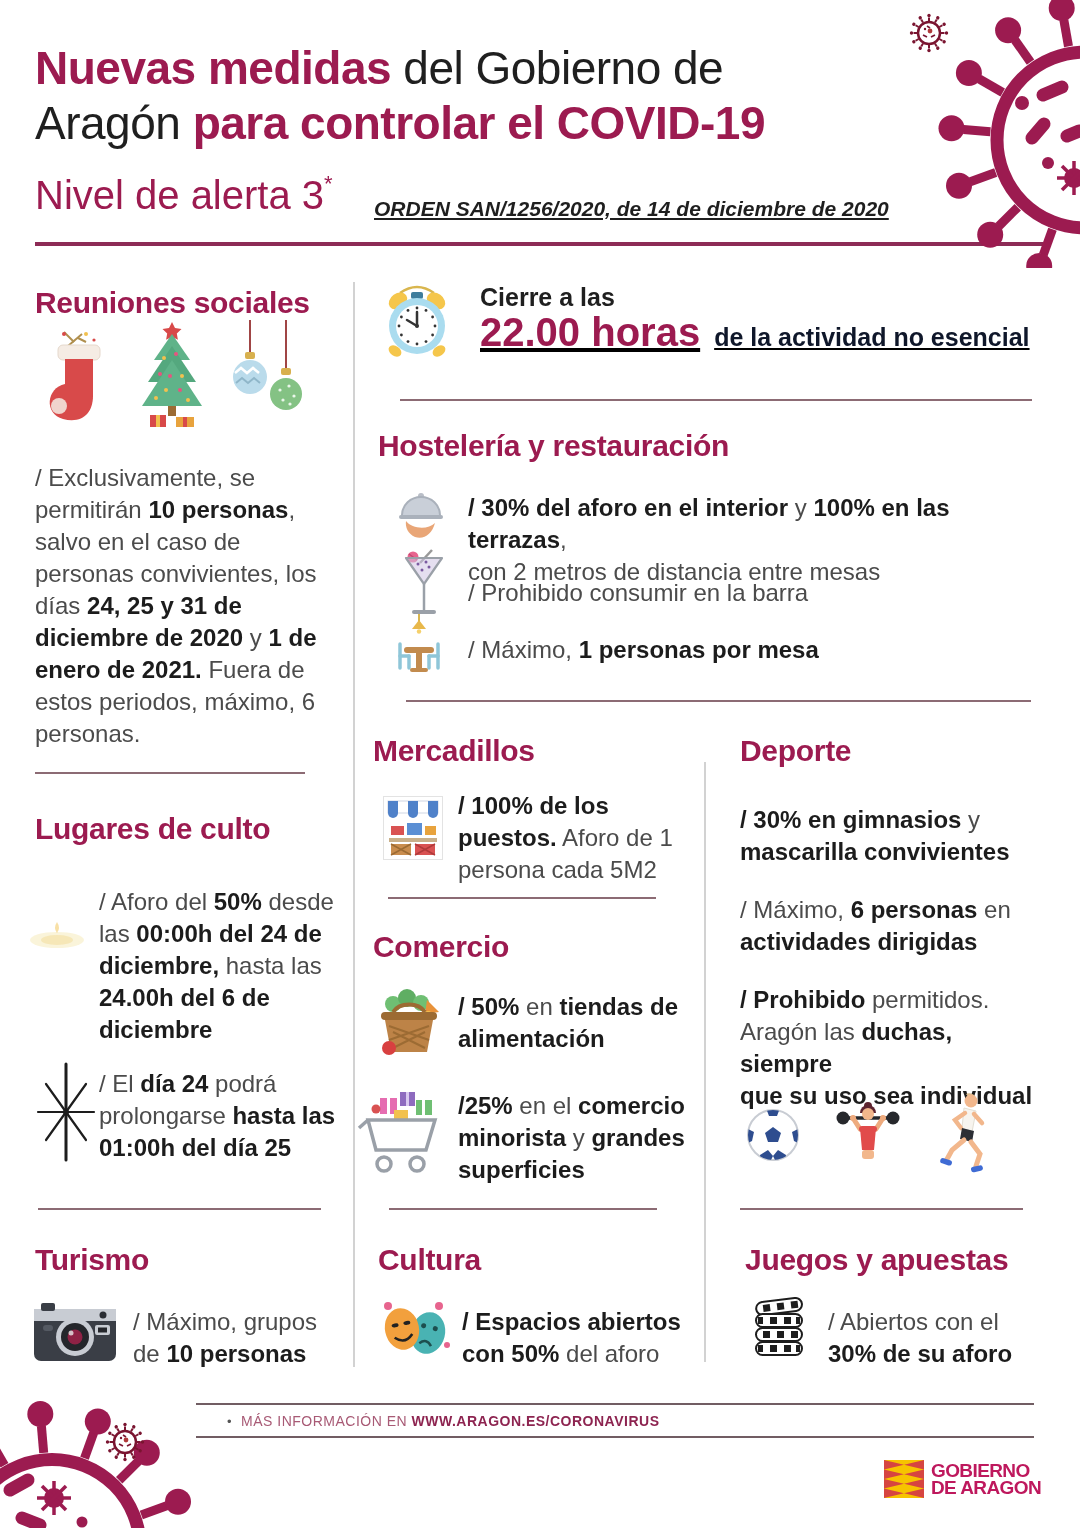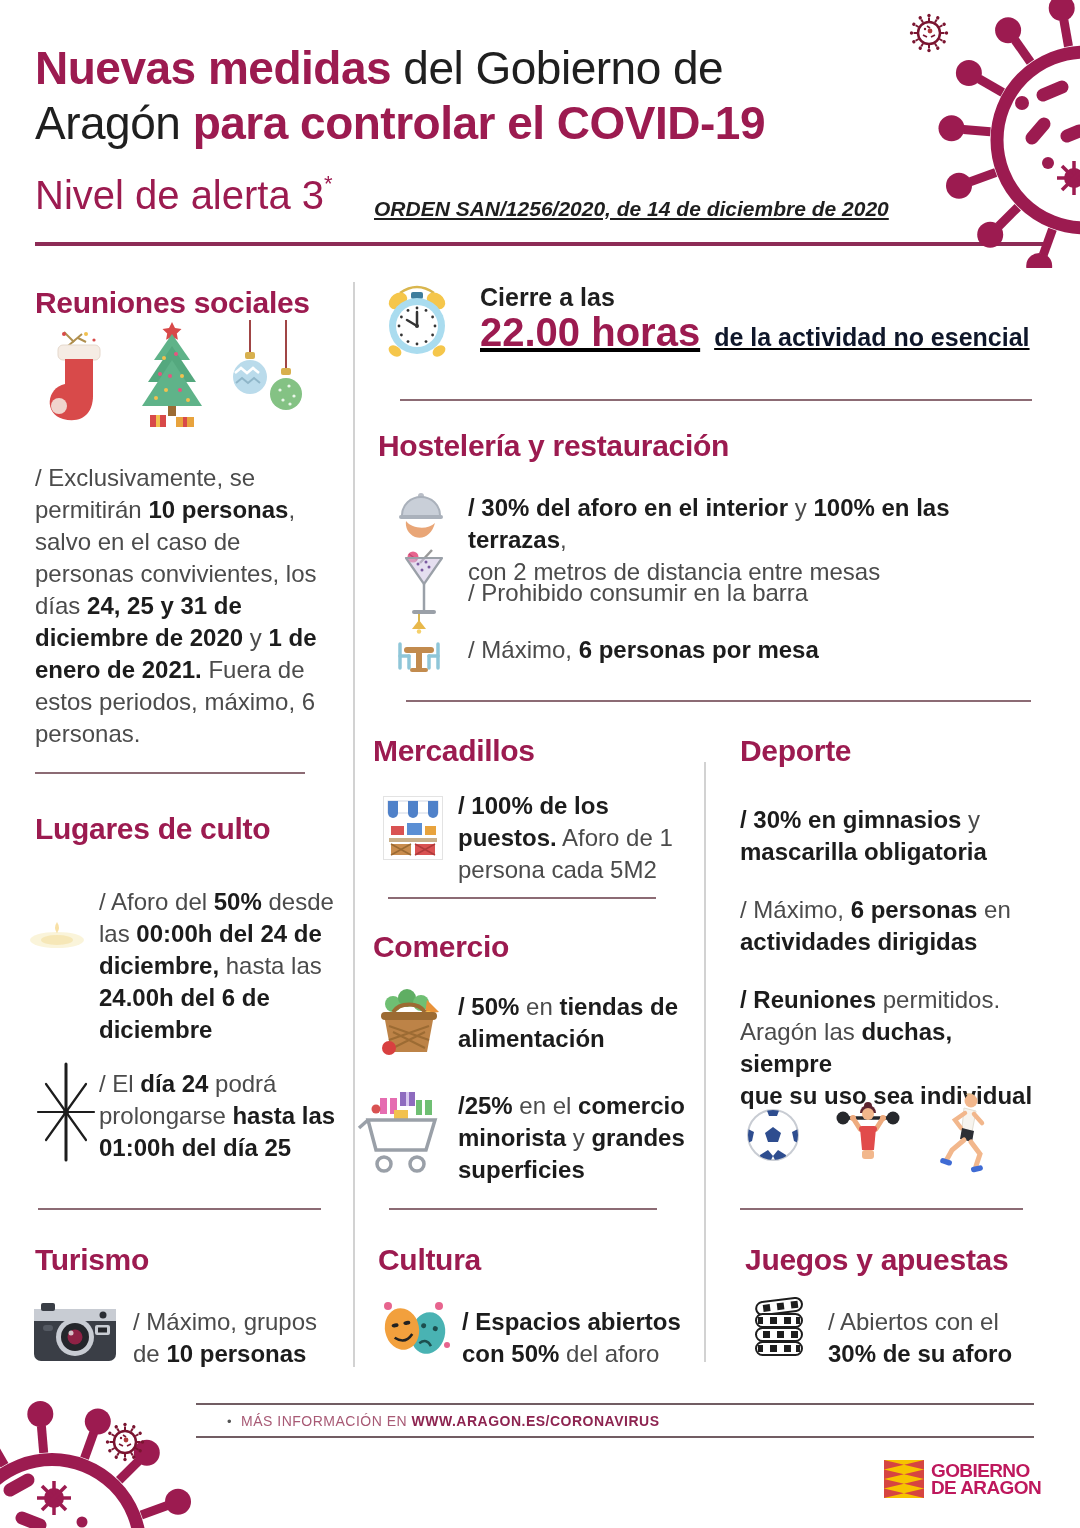--- a/index.html
+++ b/index.html
@@ -312,21 +312,21 @@
       <path d="M48 30 V54"></path>
         <path d="M48 42 H39"></path>
         <path d="M39 42 V54"></path>
     </g>
     <g fill="#c28b4e">
       <rect x="14" y="33" width="30" height="6" rx="3"></rect>
       <rect x="26" y="38" width="6" height="16"></rect>
       <rect x="20" y="54" width="18" height="4" rx="2"></rect>
     </g>
   </svg>
-  <div class="abs p" style="left:468px;top:634px;width:560px"><span>/ Máximo, </span><span class="b">6 personas por mesa</span></div>
+  <div class="abs p" style="left:468px;top:634px;width:560px"><span>/ Máximo, </span><span class="b">1 personas por mesa</span></div>
 
   <div class="abs thin" style="left:406px;top:700px;width:625px"></div>
 
   <div class="abs h" style="left:373px;top:734px">Mercadillos</div>
   <svg class="abs" style="left:383px;top:796px" width="60" height="64" viewBox="0 0 60 64">
     <rect x="0.5" y="0.5" width="59" height="63" fill="#fff" stroke="#e3e3e3"></rect>
     <rect x="5" y="5" width="50" height="12" fill="#fff" stroke="#cfd6e4"></rect>
     <rect x="5" y="5" width="10" height="12" fill="#4f81c9"></rect>
       <rect x="25" y="5" width="10" height="12" fill="#4f81c9"></rect>
       <rect x="45" y="5" width="10" height="12" fill="#4f81c9"></rect>
@@ -373,23 +373,23 @@
     <g stroke="#9aa0a8" stroke-width="3.5" fill="none">
       <path d="M3 40 L12 32"></path>
       <path d="M12 32 L79 32 L70 62 L20 62 Z"></path>
       <circle cx="28" cy="76" r="7"></circle>
         <circle cx="61" cy="76" r="7"></circle>
     </g>
   </svg>
   <div class="abs p" style="left:458px;top:1090px;width:250px"><span class="b">/25%</span><span> en el </span><span class="b">comercio</span><br><span class="b">minorista</span><span> y </span><span class="b">grandes</span><br><span class="b">superficies</span></div>
 
   <div class="abs h" style="left:740px;top:734px">Deporte</div>
-  <div class="abs p" style="left:740px;top:804px;width:310px"><span class="b">/ 30% en gimnasios</span><span> y</span><br><span class="b">mascarilla obligatoria</span></div>
+  <div class="abs p" style="left:740px;top:804px;width:310px"><span class="b">/ 30% en gimnasios</span><span> y</span><br><span class="b">mascarilla convivientes</span></div>
   <div class="abs p" style="left:740px;top:894px;width:310px"><span>/ Máximo, </span><span class="b">6 personas</span><span> en</span><br><span class="b">actividades dirigidas</span></div>
-  <div class="abs p" style="left:740px;top:984px;width:310px"><span class="b">/ Reuniones</span><span> permitidos.</span><br><span>Aragón las </span><span class="b">duchas, siempre</span><br><span class="b">que su uso sea individual</span></div>
+  <div class="abs p" style="left:740px;top:984px;width:310px"><span class="b">/ Prohibido</span><span> permitidos.</span><br><span>Aragón las </span><span class="b">duchas, siempre</span><br><span class="b">que su uso sea individual</span></div>
 
   <svg class="abs" style="left:746px;top:1108px" width="54" height="54" viewBox="0 0 54 54">
     <clipPath id="ballclip">
         <circle cx="27" cy="27" r="25"></circle>
       </clipPath>
     <circle cx="27" cy="27" r="25" fill="#fff" stroke="#c8ccd3" stroke-width="2"></circle>
     <g clip-path="url(#ballclip)" fill="#2e4d8f">
       <polygon points="27,19 35,25 32,34 22,34 19,25"></polygon>
       <polygon points="20,0 34,0 31,8 23,8"></polygon>
       <polygon points="0,20 8,24 6,33 0,36"></polygon>

